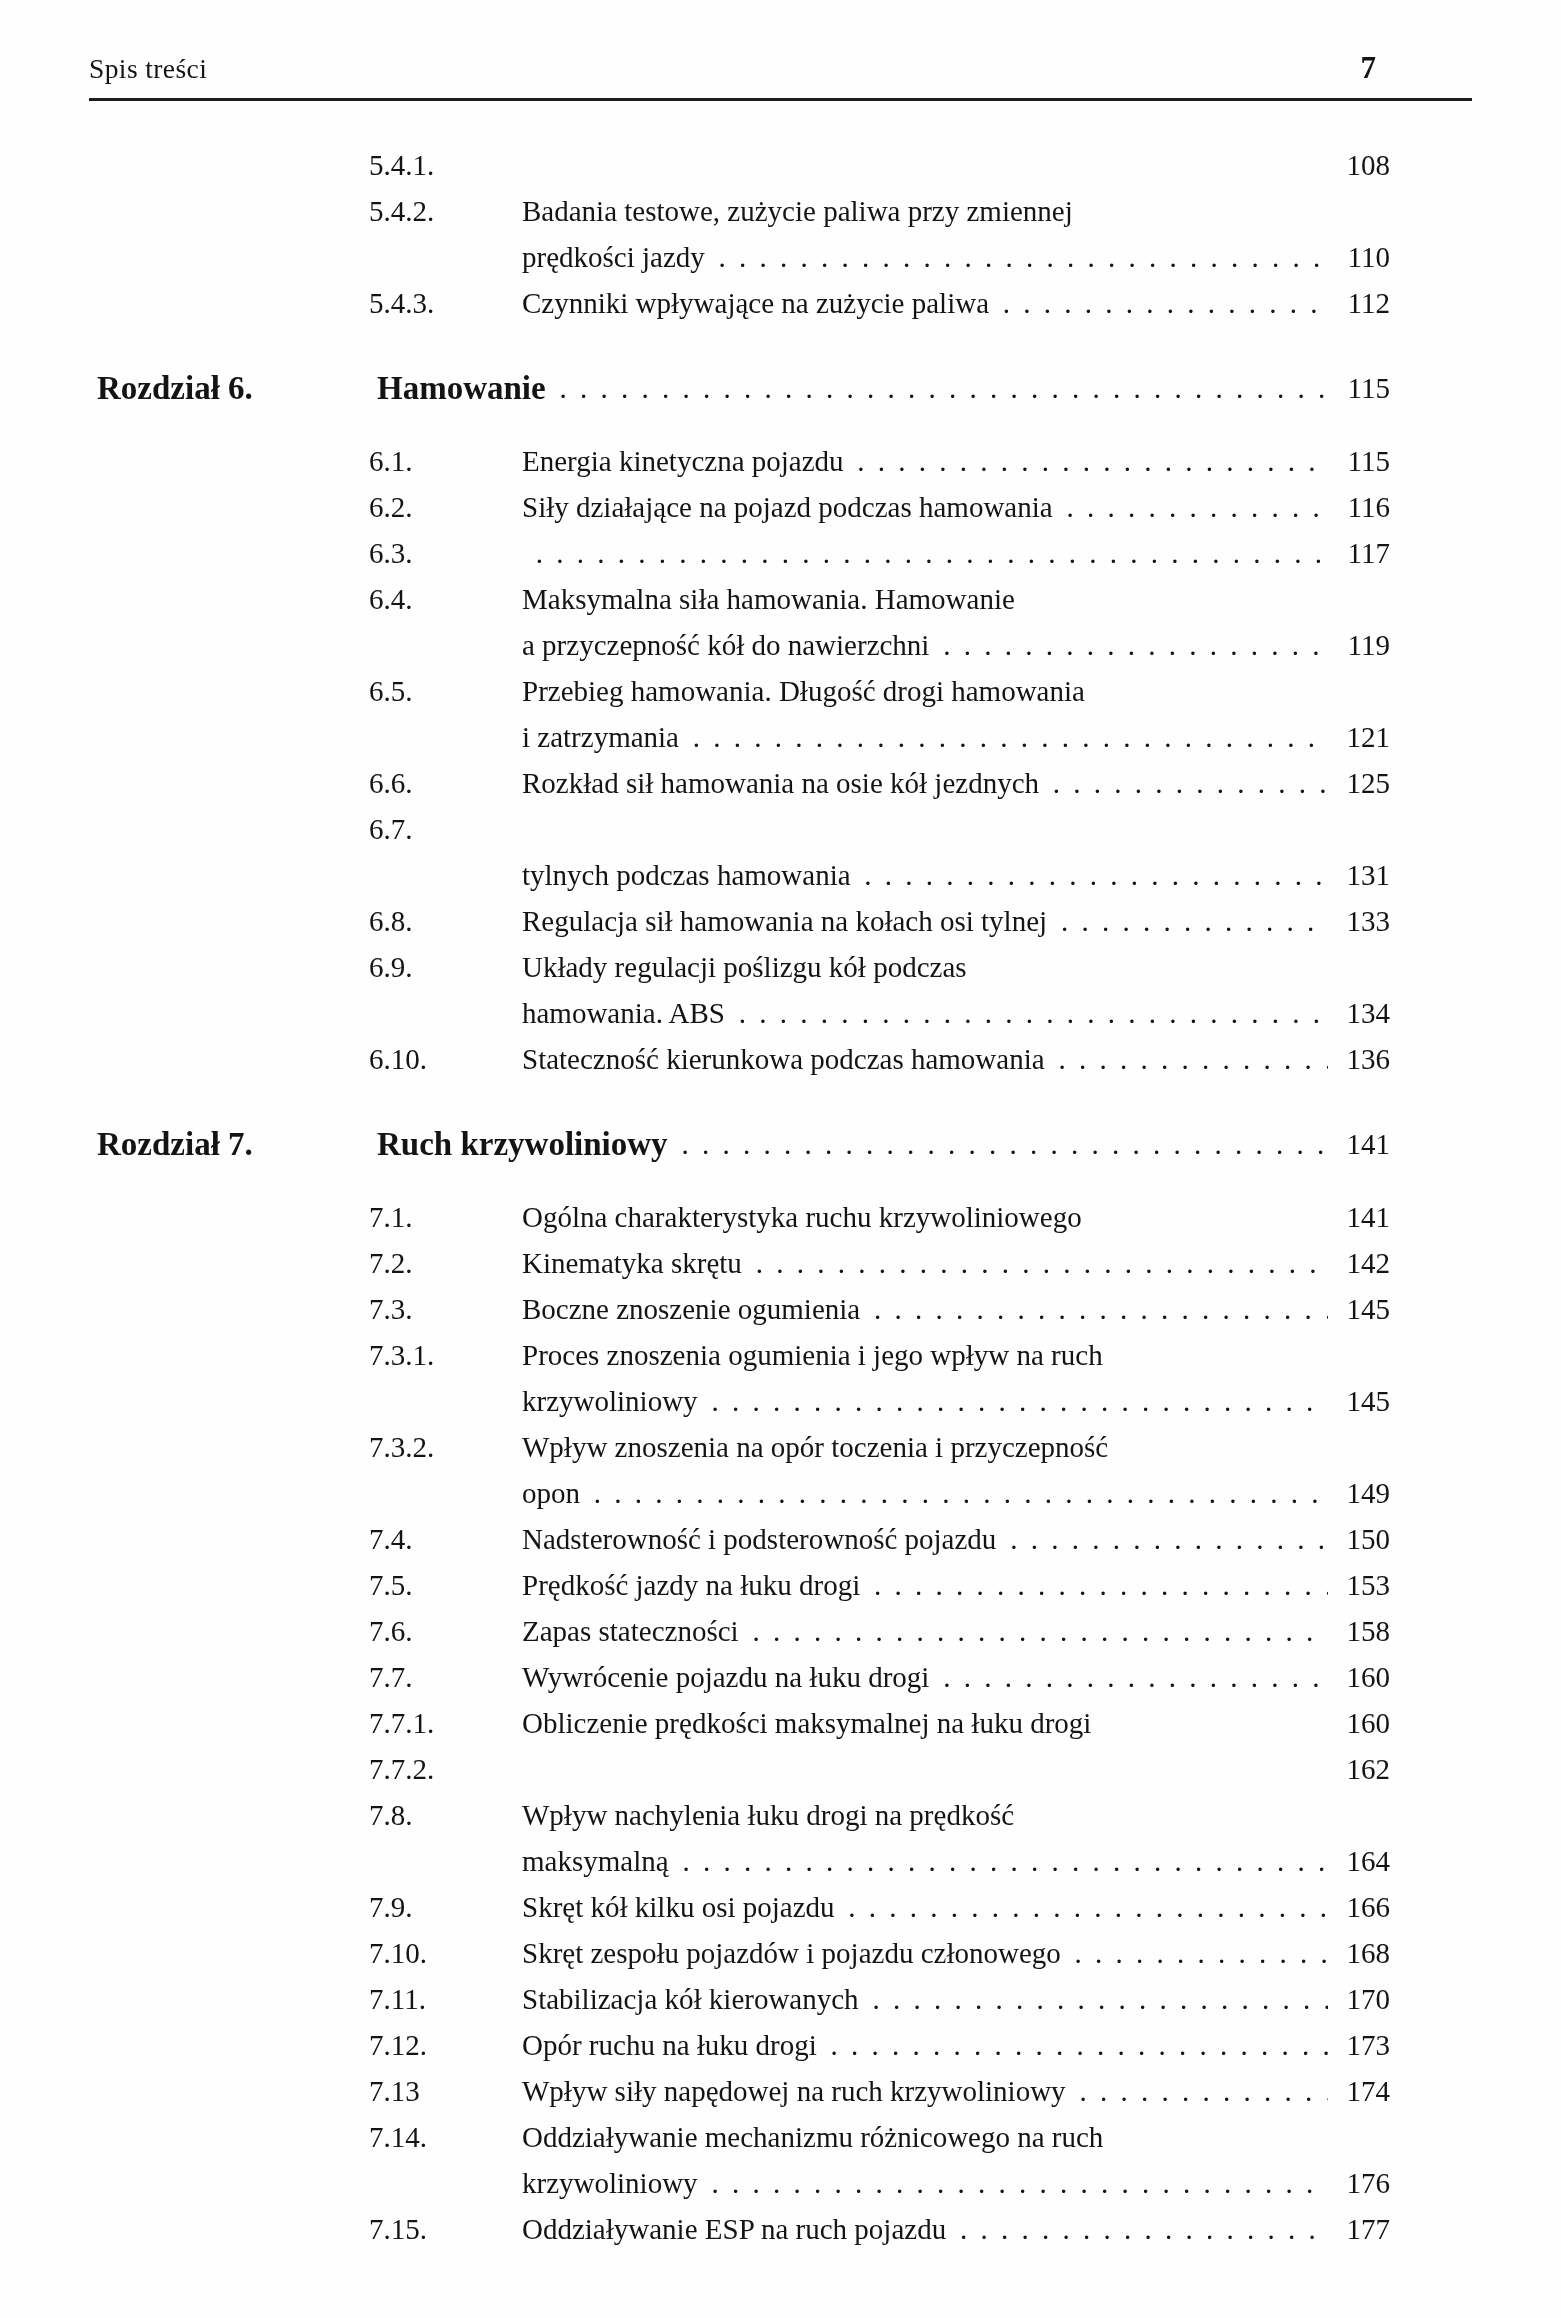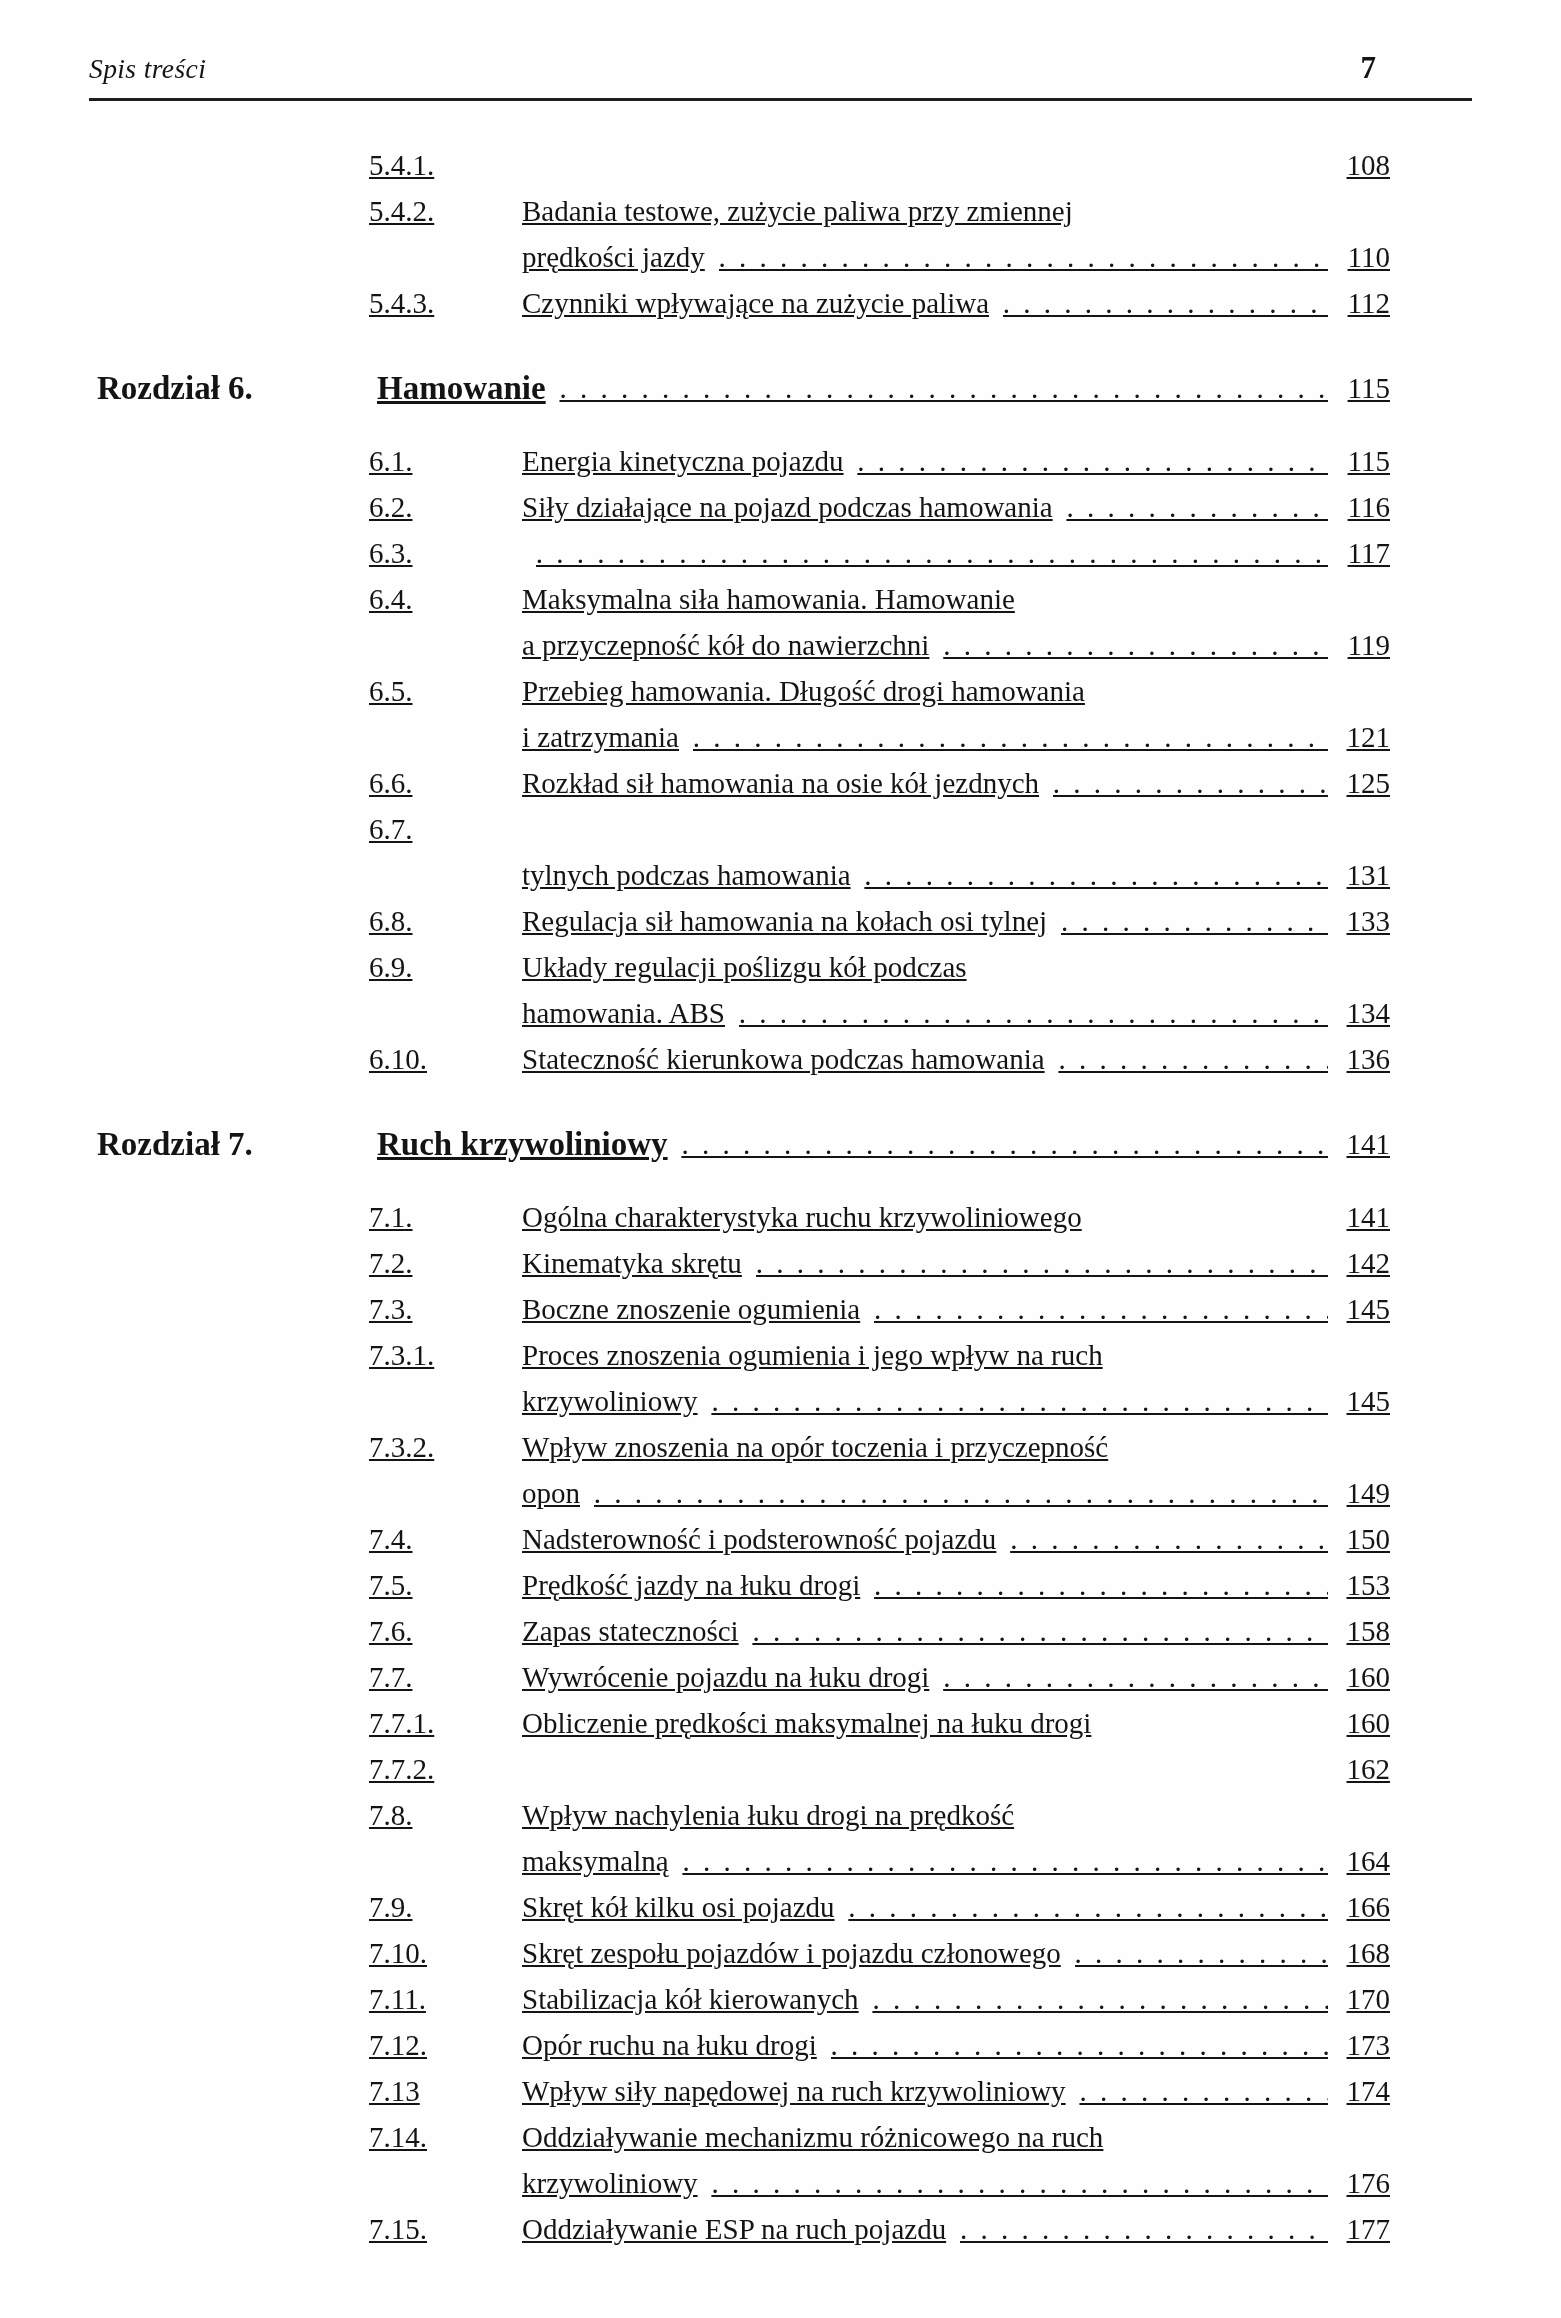--- a/index.html
+++ b/index.html
@@ -14,33 +14,33 @@
     width:1561px;height:2319px;
     box-sizing:border-box;
     padding:50px 89px 0 89px;
     background:#fefefe;
     overflow:hidden;
   }
   .header{
     display:flex;justify-content:space-between;align-items:baseline;
     padding-right:96px;
   }
-  .running{font-style:italic;font-size:27.5px;letter-spacing:0.4px;}
+  .running{font-size:27.5px;letter-spacing:0.4px;}
   .pageno{font-weight:bold;font-size:31px;}
   .rule{height:2.6px;background:#1e1e1e;margin-top:12px;}
   .toc{
     margin-top:41px;
     padding-right:82px;
     font-size:29px;
     line-height:46px;
   }
   .row{display:flex;}
   .col1{flex:0 0 280px;font-weight:bold;}
   .rest{flex:1 1 auto;min-width:0;}
-  .line{display:flex;align-items:flex-start;text-decoration:underline;}
+  .line{display:flex;align-items:flex-start;}
   .num{flex:0 0 153px;}
   .txt{white-space:nowrap;}
   .title{white-space:nowrap;}
   .leader{
     flex:1 1 auto;min-width:0;
     overflow:hidden;white-space:nowrap;
     margin:0 6.9px 0 13.8px;
     word-spacing:6px;
   }
   .page-num{flex:0 0 55px;text-align:right;}

